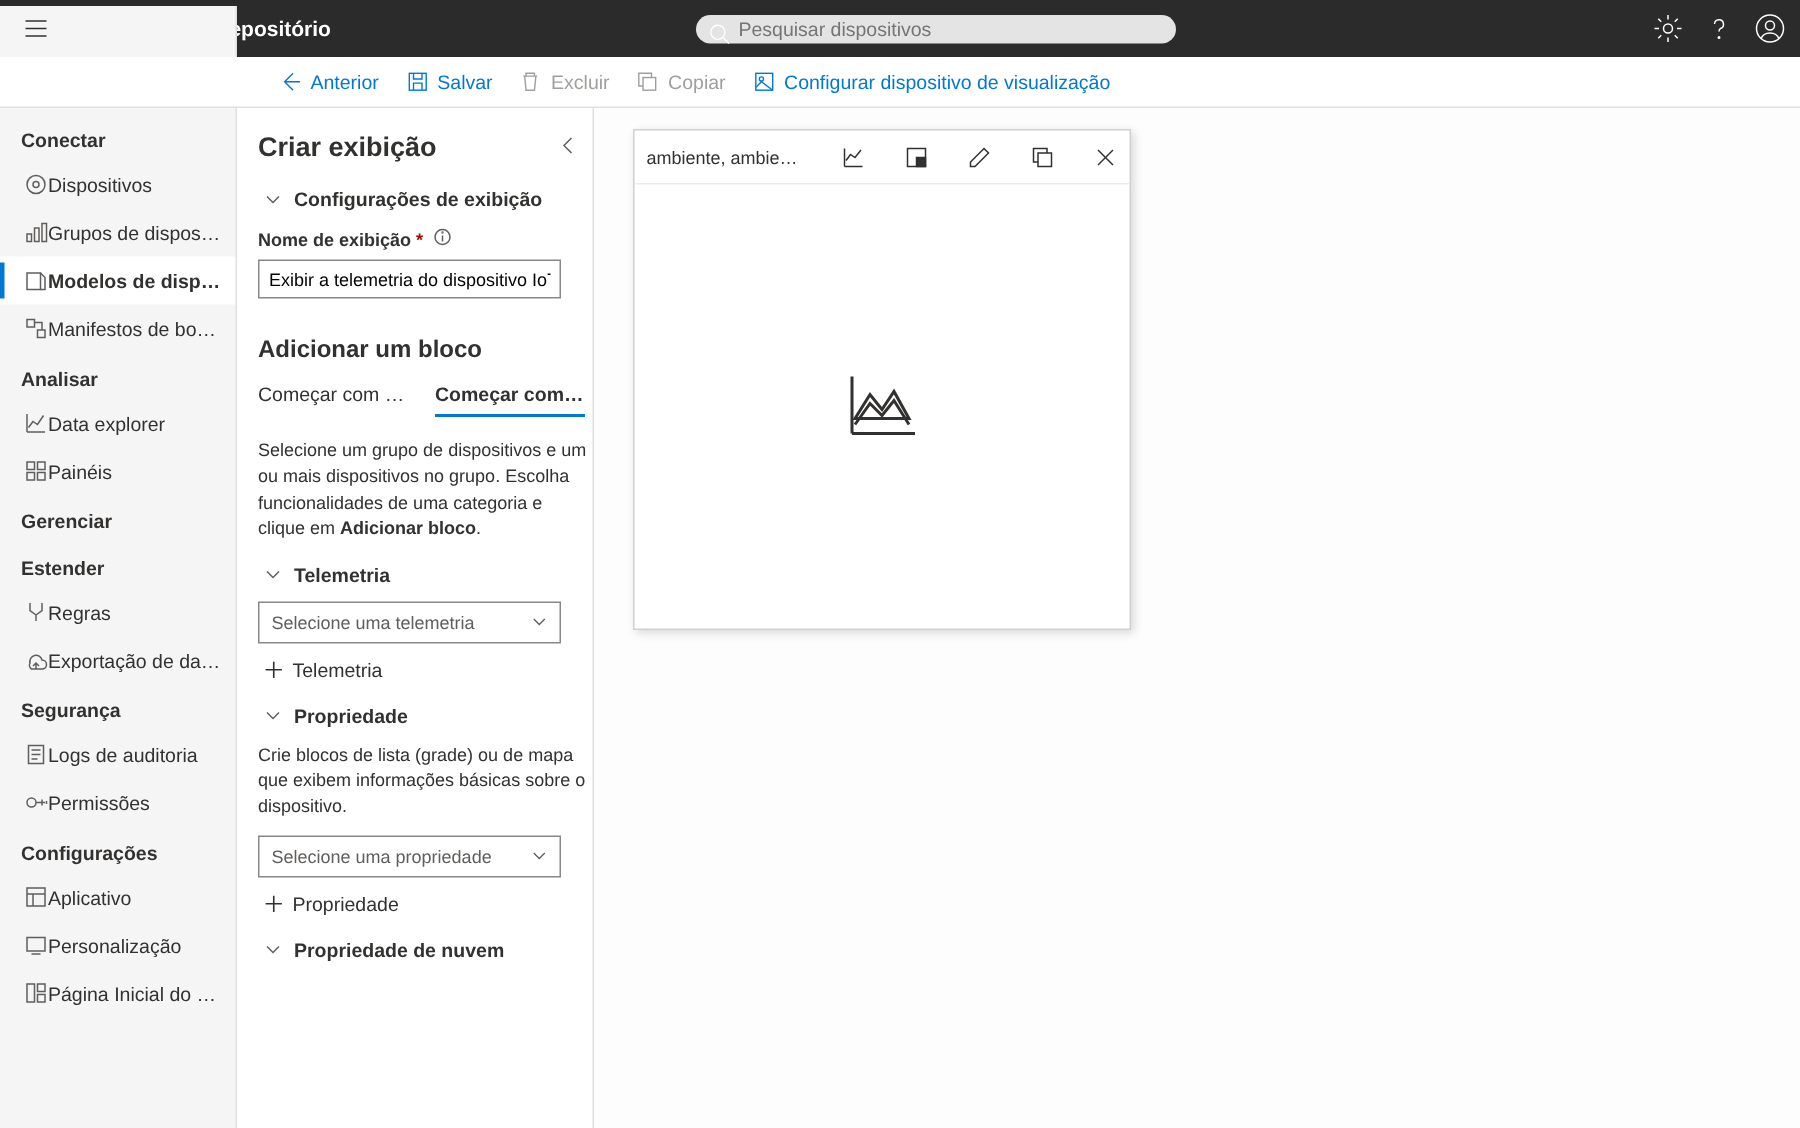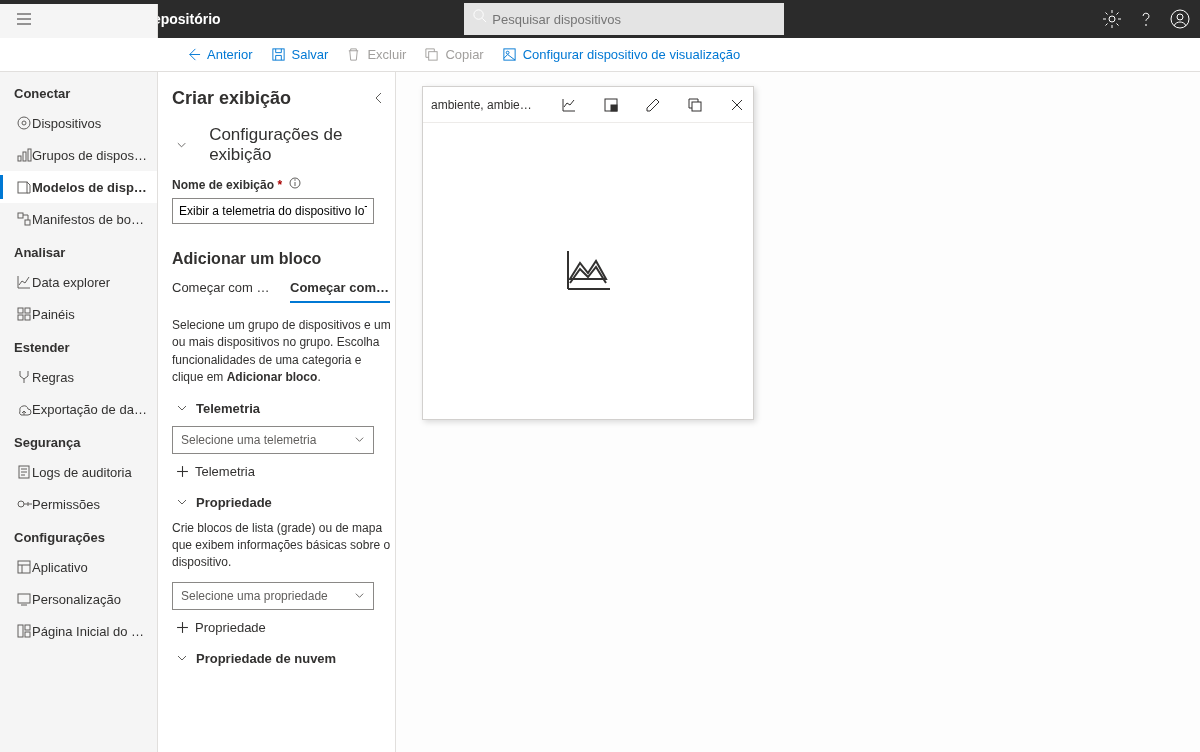--- a/index.html
+++ b/index.html
@@ -2,21 +2,21 @@
 <html><head>
 <meta charset="utf-8">
 <style>
 * { margin:0; padding:0; box-sizing:border-box; font-family:"Segoe UI",Arial,sans-serif; }
 html,body { width:1200px; height:752px; overflow:hidden; background:#fff; color:#323130; }
 
 
 .topbar { height:38px; background:#2b2b2b; display:flex; align-items:center; color:#fff; padding:0 10px; }
 .topbar .title { font-size:14px; font-weight:600; margin-left:6px; }
 .topbar .search { margin-left:auto; margin-right:auto; position:relative; left:-30px; }
-.topbar .search input { width:320px; height:32px; background:#e4e4e4; border:none; border-radius:0; padding:0 10px 0 28px; font-size:13px; color:#555; }
+.topbar .search input { width:320px; height:19px; background:#e4e4e4; border:none; border-radius:12px; padding:0 10px 0 28px; font-size:13px; color:#555; }
 .topbar .search .sicon { position:absolute; left:8px; top:5px; width:15px; height:15px; }
 .topbar .ticon { width:20px; height:20px; margin-left:14px; cursor:pointer; display:flex; align-items:center; justify-content:center; }
 .topbar svg { stroke:#fff; fill:none; }
 
 
 .cmdbar { height:34px; border-bottom:1px solid #e1dfdd; display:flex; align-items:center; padding-left:186px; gap:18px; font-size:13px; }
 .cmdbar .cmd { display:flex; align-items:center; gap:6px; cursor:pointer; }
 .cmdbar .cmd svg { width:15px; height:15px; }
 .cmdbar .cmd.blue { color:#0078d4; }
 .cmdbar .cmd.blue svg { stroke:#0078d4; }
@@ -31,21 +31,21 @@
 .navitem { display:flex; align-items:center; gap:0; padding:8px 10px 8px 16px; cursor:pointer; color:#323130; position:relative; white-space:nowrap; overflow:hidden; text-overflow:ellipsis;}
 .navitem svg { width:16px; height:16px; stroke:#605e5c; fill:none; flex-shrink:0;}
 .navitem.active { background:#fff; font-weight:600;}
 .navitem.active::before { content:""; position:absolute; left:0; top:4px; bottom:4px; width:3px; background:#0078d4; }
 .navitem span { overflow:hidden; text-overflow:ellipsis; }
 
 
 .configpanel { width:238px; border-right:1px solid #e1dfdd; padding:16px 0 0 14px; overflow-y:auto; height:100%; position:relative;}
 .configpanel h1 { font-size:18px; font-weight:600; margin-bottom:16px; }
 .configpanel .collapse-ic { position:absolute; right:10px; top:18px; cursor:pointer; }
-.sect { display:flex; align-items:center; gap:22px; font-weight:400; font-size:17px; margin:10px 0 12px 4px; cursor:pointer;}
+.sect { display:flex; align-items:center; gap:8px; font-weight:700; font-size:13px; margin:10px 0 12px 4px; cursor:pointer;}
 .sect svg { width:12px; height:12px; stroke:#605e5c; fill:none;}
 .flabel { font-size:12px; font-weight:600; margin:8px 0 6px 0;}
 .flabel .req { color:#a80000; }
 .flabel .info { margin-left:4px; }
 .tinput { width:202px; height:26px; border:1px solid #8a8886; padding:0 6px; font-size:12px; }
 .configpanel h2 { font-size:16px; font-weight:600; margin:26px 0 12px 0;}
 .tabs { display:flex; gap:18px; font-size:13px; margin-bottom:14px;}
 .tab { cursor:pointer; padding-bottom:6px; color:#323130; white-space:nowrap; overflow:hidden; text-overflow:ellipsis; max-width:100px;}
 .tab.active { font-weight:600; border-bottom:2px solid #0078d4;}
 .desc { font-size:12px; color:#323130; line-height:1.45; margin-bottom:10px;}
@@ -197,20 +197,21 @@
     <div class="navitem">
         <svg viewBox="0 0 16 16">
           <rect x="2" y="2" width="5" height="5"></rect>
           <rect x="9" y="2" width="5" height="5"></rect>
           <rect x="2" y="9" width="5" height="5"></rect>
           <rect x="9" y="9" width="5" height="5"></rect>
         </svg>
         <span>Painéis</span>
       </div>
 
+    <div class="navhead">Gerenciar</div>
 
     <div class="navhead">Estender</div>
     <div class="navitem">
         <svg viewBox="0 0 16 16">
           <path d="M4 2v5l4 3v4M12 2v5l-4 3"></path>
         </svg>
         <span>Regras</span>
       </div>
     <div class="navitem">
         <svg viewBox="0 0 16 16">

